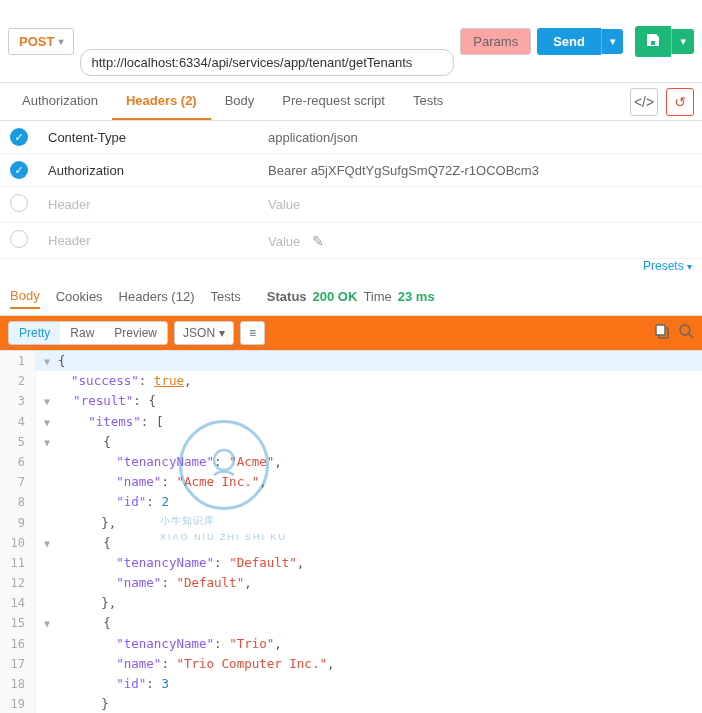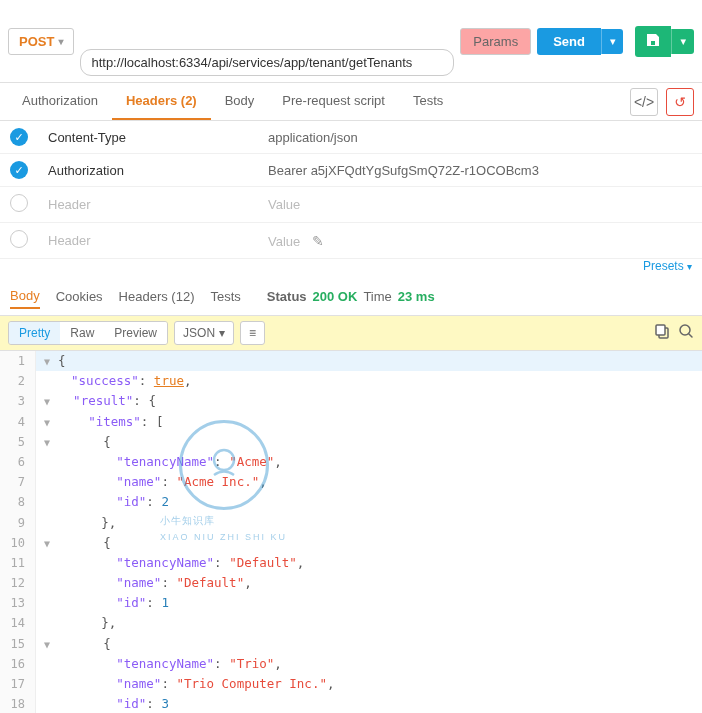--- a/index.html
+++ b/index.html
@@ -40,21 +40,21 @@
     .response-bar { display: flex; align-items: center; padding: 6px 10px; border-bottom: 1px solid #e0e0e0; gap: 16px; background: #fff; }
     .resp-tab { font-size: 13px; color: #666; cursor: pointer; padding: 4px 0; }
     .resp-tab.active { color: #e67e22; border-bottom: 2px solid #e67e22; font-weight: 500; }
     .status-group { display: flex; align-items: center; gap: 6px; font-size: 13px; margin-left: 10px; }
     .status-label { color: #666; font-weight: 600; }
     .status-ok { color: #27ae60; font-weight: 600; }
     .time-label { color: #666; }
     .time-val { color: #27ae60; font-weight: 600; }
 
     
-    .json-toolbar { display: flex; align-items: center; padding: 5px 8px; gap: 6px; border-bottom: 1px solid #e0e0e0; background: #fef9c3; }
+    .json-toolbar { display: flex; align-items: center; padding: 5px 8px; gap: 6px; border-bottom: 1px solid #e0e0e0; background: #f97316; }
     .format-tabs { display: flex; border: 1px solid #ccc; border-radius: 3px; overflow: hidden; }
     .format-tab { padding: 4px 10px; font-size: 12px; color: #666; cursor: pointer; background: #fff; border: none; }
     .format-tab.active { background: #e8f4fd; color: #1a9ae1; }
     .json-type-btn { border: 1px solid #ccc; border-radius: 3px; padding: 4px 8px; font-size: 12px; color: #666; cursor: pointer; background: #fff; display: flex; align-items: center; gap: 4px; }
     .wrap-btn { border: 1px solid #ccc; border-radius: 3px; padding: 4px 8px; font-size: 12px; color: #666; cursor: pointer; background: #fff; }
     .toolbar-right { margin-left: auto; display: flex; gap: 8px; align-items: center; }
     .copy-btn { background: none; border: none; cursor: pointer; font-size: 16px; color: #666; }
     .search-btn { background: none; border: none; cursor: pointer; font-size: 16px; color: #666; }
 
     
@@ -227,24 +227,20 @@
       </div>
       <div class="code-line">
         <div class="line-num">11</div>
         <div class="line-content"><span style="display: inline-block; width: 12px;"></span><span class="p">        </span><span class="k">"tenancyName"</span><span class="p">: </span><span class="s">"Default"</span><span class="p">,</span></div>
       </div>
       <div class="code-line">
         <div class="line-num">12</div>
         <div class="line-content"><span style="display: inline-block; width: 12px;"></span><span class="p">        </span><span class="k">"name"</span><span class="p">: </span><span class="s">"Default"</span><span class="p">,</span></div>
       </div>
       <div class="code-line">
-        <div class="line-num">13</div>
-        <div class="line-content"><span style="display: inline-block; width: 12px;"></span><span class="p">        </span><span class="k">"id"</span><span class="p">: </span><span class="n">1</span></div>
-      </div>
-      <div class="code-line">
         <div class="line-num">14</div>
         <div class="line-content"><span style="display: inline-block; width: 12px;"></span><span class="p">      },</span></div>
       </div>
       <div class="code-line">
         <div class="line-num">15</div>
         <div class="line-content"><span class="line-toggle">▼ </span><span class="p">      {</span></div>
       </div>
       <div class="code-line">
         <div class="line-num">16</div>
         <div class="line-content"><span style="display: inline-block; width: 12px;"></span><span class="p">        </span><span class="k">"tenancyName"</span><span class="p">: </span><span class="s">"Trio"</span><span class="p">,</span></div>

